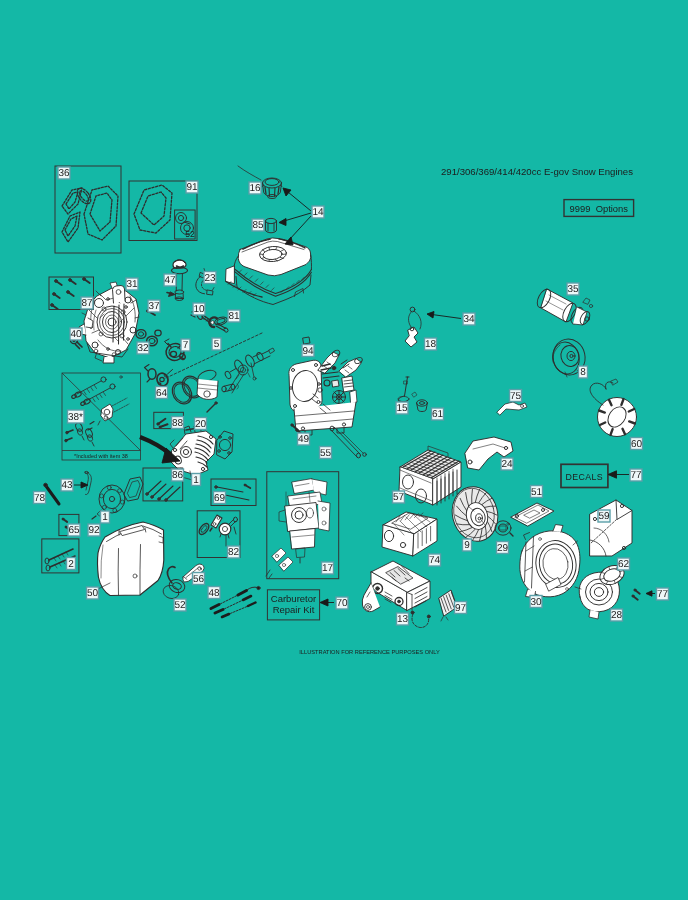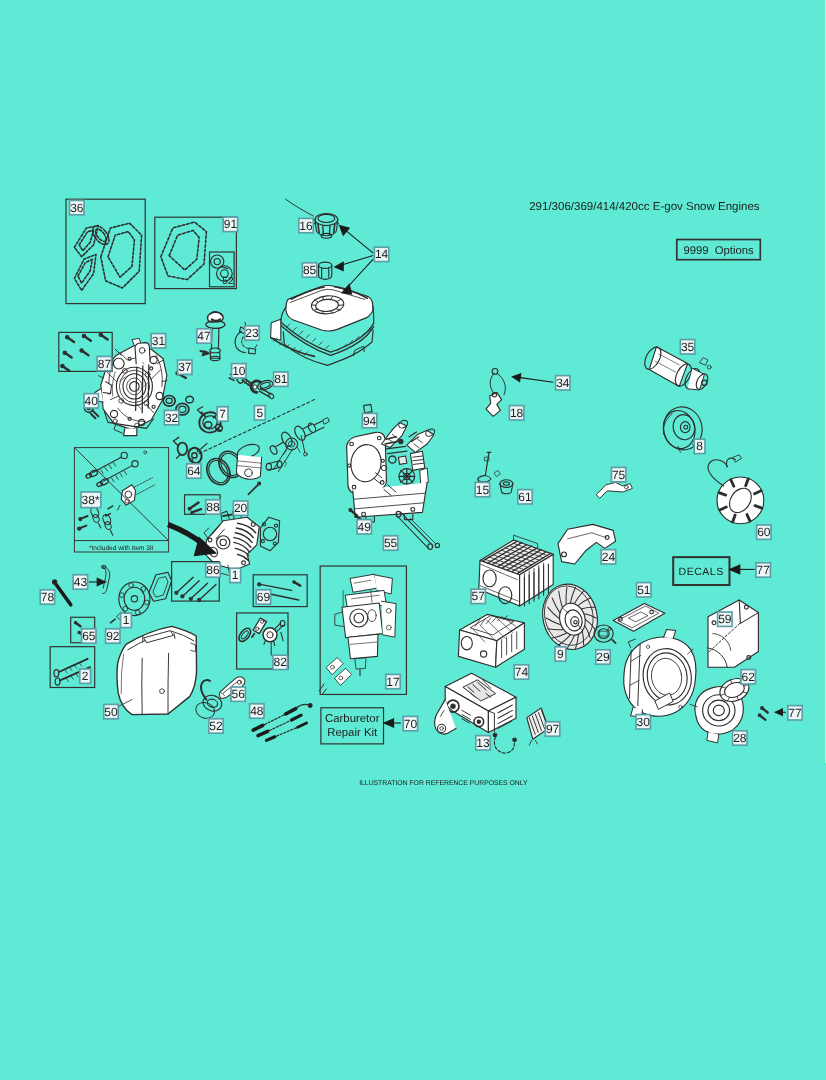--- a/index.html
+++ b/index.html
@@ -1,16 +1,16 @@
 <!DOCTYPE html>
 <html><head>
 <meta charset="utf-8">
 <style>
 html,body{margin:0;padding:0;background:#ffffff;}
-#page{position:relative;width:688px;height:900px;background:#5eead4;overflow:hidden;font-family:"Liberation Sans",sans-serif;}
+#page{position:relative;width:688px;height:900px;background:#14b8a6;overflow:hidden;font-family:"Liberation Sans",sans-serif;}
 </style>
 </head>
 <body>
 <div id="page">
 <svg width="688" height="900" viewBox="0 0 688 900">
 <g id="parts" stroke="#2e2e2e" stroke-width="0.95" fill="none" stroke-linecap="round" stroke-linejoin="round">
 <g stroke-dasharray="2 1.5" stroke-width="1.3">
 <path d="M62,206 L72,190 L82,188 L78,204 L68,214 Z"></path>
 <path d="M66,204 L73,193 L78,192 L75,202 L69,209 Z"></path>
 <ellipse cx="84" cy="196" rx="5" ry="9" transform="rotate(-38 84 196)"></ellipse>

